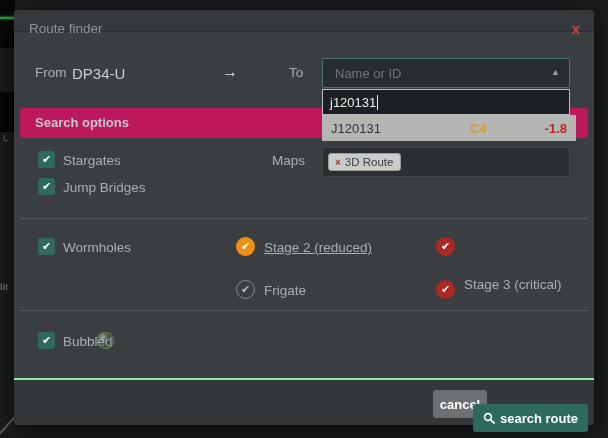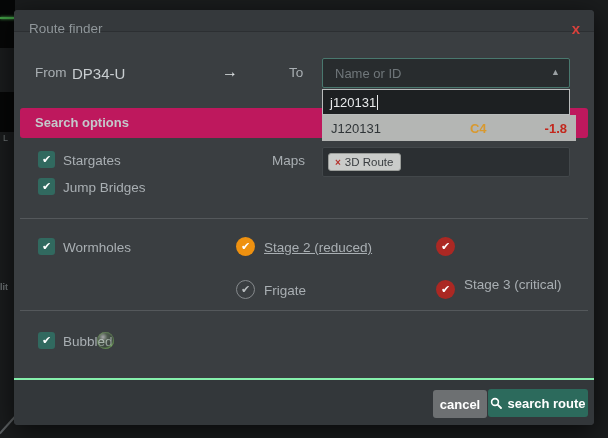--- a/index.html
+++ b/index.html
@@ -141,21 +141,21 @@
     border-radius: 0 0 4px 4px;
   }
   .btn {
     height: 28px; border-radius: 3px; border: none;
     color: #ffffff; font-size: 13px; font-weight: 600;
     font-family: "Liberation Sans", "DejaVu Sans", sans-serif;
     display: inline-flex; align-items: center; justify-content: center;
     cursor: pointer;
   }
   .btn-cancel { right: 107px; top: 10px; width: 54px; background: #6d7072; }
-  .btn-search { right: 6px; top: 9px; width: 100px; background: #2c6a5c; gap: 5px; }
+  .btn-search { right: 6px; top: 24px; width: 115px; background: #2c6a5c; gap: 5px; }
 
   .bubble-icon {
     width: 17px; height: 17px; border-radius: 50%;
     background: radial-gradient(circle at 35% 30%, rgba(255,255,255,0.55) 0%, rgba(170,220,140,0.18) 28%, rgba(60,80,55,0.25) 60%, rgba(120,190,85,0.95) 100%);
     box-shadow: inset 0 0 2px rgba(150,220,110,0.8);
   }
 
   .diag-line {
     left: -6px; top: 420px; width: 34px; height: 1.5px;
     background: #5b5f61; transform: rotate(-48deg);

